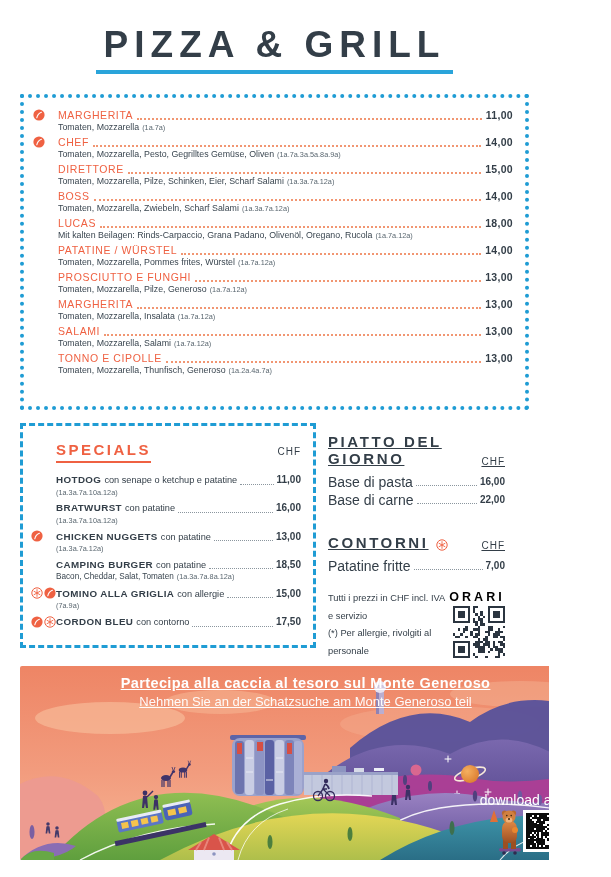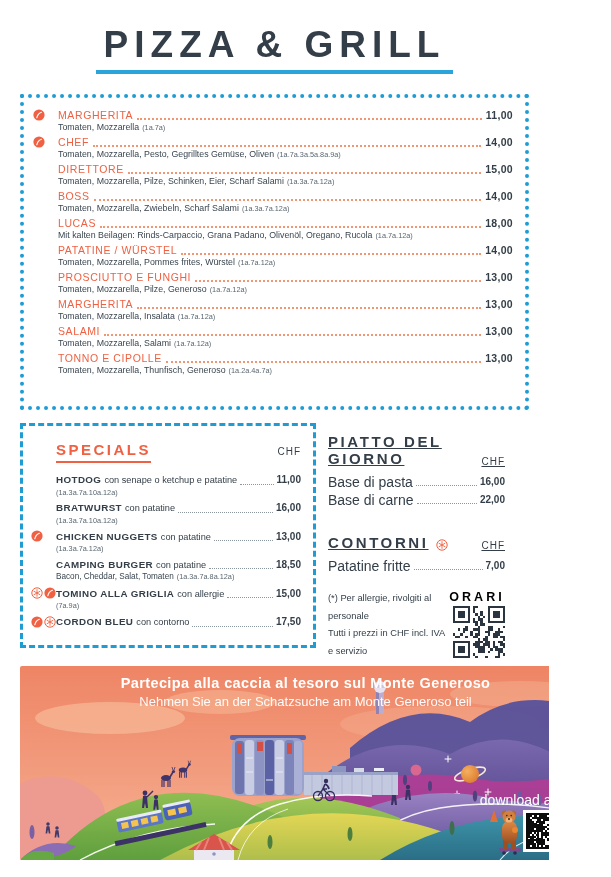--- a/index.html
+++ b/index.html
@@ -57,21 +57,21 @@
   .orari-row{display:flex;margin-top:2px;}
   .notes{flex:1;align-self:flex-end;padding-bottom:3px;font-size:9.3px;line-height:17.5px;color:#333e48;}
   .orari-stack{width:56px;text-align:center;}
   .orari-label{font-size:12.5px;font-weight:bold;letter-spacing:3px;color:#000000;margin-bottom:2px;}
   .qr{width:52px;height:52px;margin-left:4px;}
   .qr svg{width:100%;height:100%;display:block;}
 
   
   .banner{position:relative;margin:18px 20px 0;width:571px;height:194px;overflow:hidden;border-radius:2px;}
   .scene{position:absolute;left:0;top:0;width:571px;height:194px;display:block;}
-  .banner-text{position:absolute;top:9px;left:0;right:0;text-align:center;color:#fff;}
+  .banner-text{position:absolute;top:9px;left:0;right:0;text-align:center;color:#fff;text-decoration:underline;}
   .bline1{font-size:14.5px;font-weight:bold;letter-spacing:.4px;}
   .bline2{font-size:13px;margin-top:3px;opacity:.96;}
   .dl-label{position:absolute;right:24px;top:126px;font-size:14px;color:#fff;}
   .app-qr{position:absolute;right:26px;top:144px;width:42px;height:42px;background:#0c0c0c;
           border:3px solid #fff;box-sizing:border-box;padding:2px;}
   .app-qr svg{width:100%;height:100%;display:block;}
 </style>
 </head>
 <body>
 
@@ -349,22 +349,22 @@
       <div class="ritem">
         <span class="rlabel">Patatine fritte</span>
         <span class="rlead"></span>
         <span class="rprice">7,00</span>
       </div>
 
       <div class="spacer2"></div>
 
       <div class="orari-row">
         <div class="notes">
+          <div>Tutti i prezzi in CHF incl. IVA e servizio</div>
           <div>(*) Per allergie, rivolgiti al personale</div>
-          <div>Tutti i prezzi in CHF incl. IVA e servizio</div>
         </div>
         <div class="orari-stack">
           <div class="orari-label">ORARI</div>
           <div class="qr" id="orari-qr">
               <svg viewBox="0 0 21 21" shape-rendering="crispEdges">
                 <rect x="0" y="0" width="1" height="1" fill="#2b3540"></rect>
                 <rect x="1" y="0" width="1" height="1" fill="#2b3540"></rect>
                 <rect x="2" y="0" width="1" height="1" fill="#2b3540"></rect>
                 <rect x="3" y="0" width="1" height="1" fill="#2b3540"></rect>
                 <rect x="4" y="0" width="1" height="1" fill="#2b3540"></rect>

